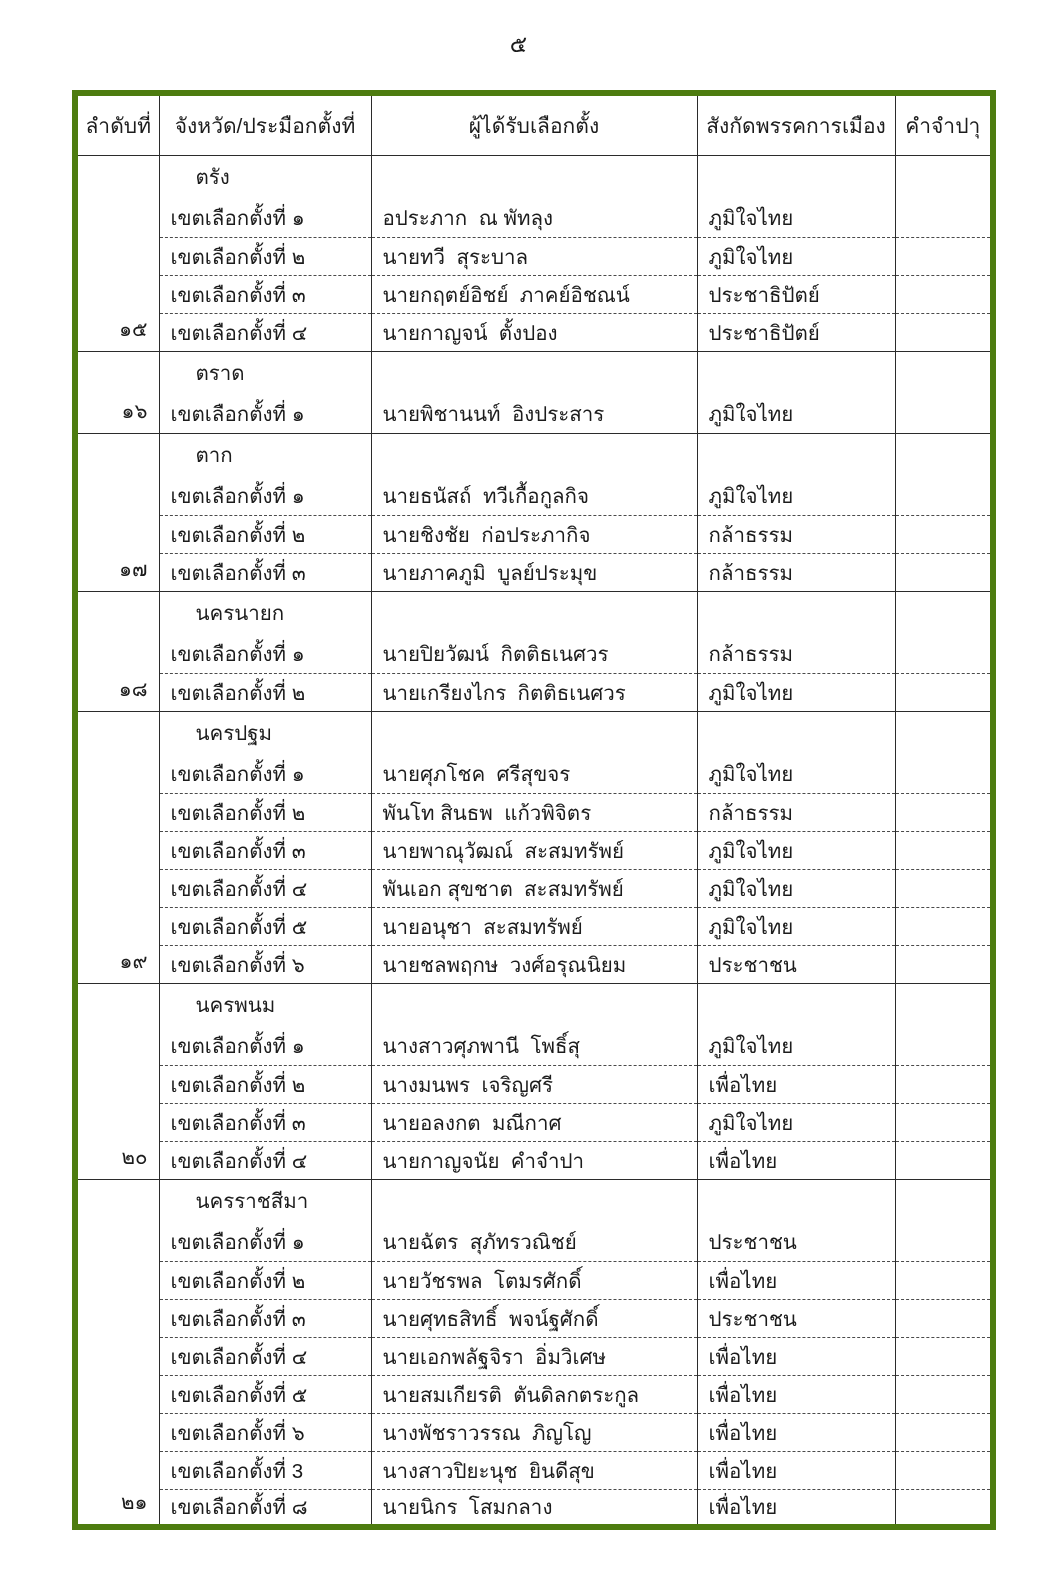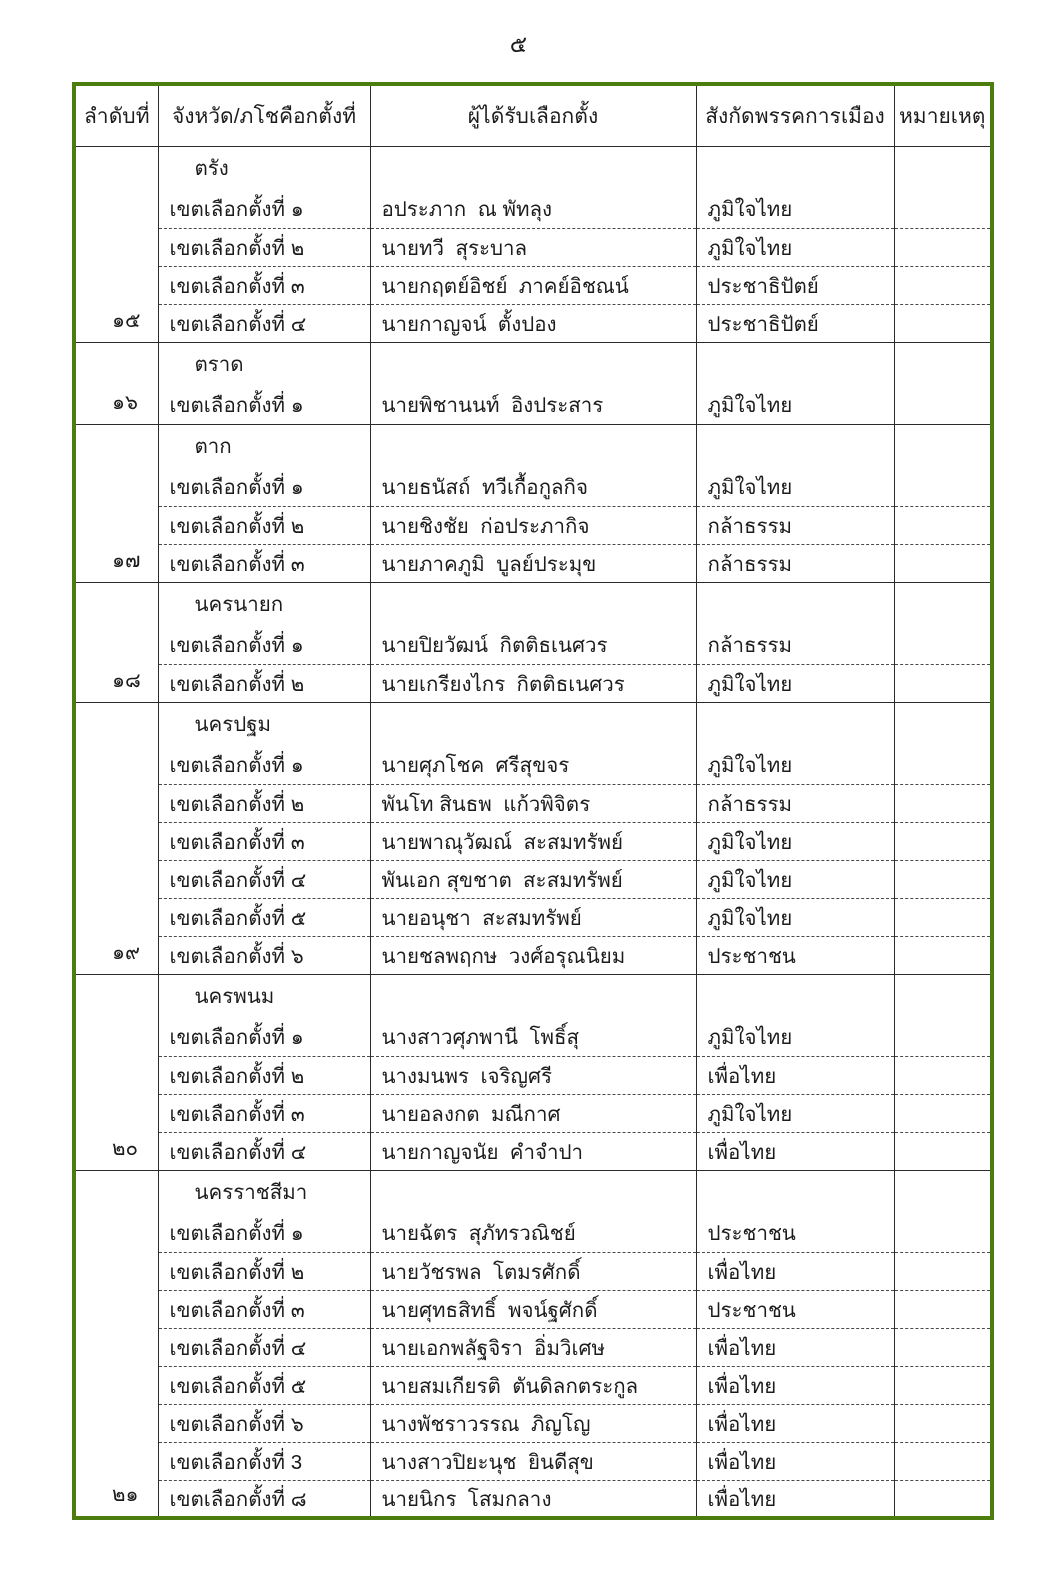--- a/index.html
+++ b/index.html
@@ -17,22 +17,22 @@
   .page-number {
     text-align: center;
     padding-top: 26px;
     font-size: 23px;
     letter-spacing: 1px;
   }
   table.results {
     border-collapse: collapse;
     table-layout: fixed;
     width: 918px;
-    margin: 20px 0 0 72px;
-    border: 4px solid #4d7c0f;
+    margin: 28px 0 0 72px;
+    border: 6px solid #4d7c0f;
   }
   col.c-no    { width: 84px; }
   col.c-prov  { width: 212px; }
   col.c-name  { width: 326px; }
   col.c-party { width: 198px; }
   col.c-note  { width: 98px; }
 
   th, td {
     border-left: 1.5px solid #2b2b2b;
     overflow: hidden;
@@ -60,21 +60,21 @@
     padding-bottom: 6px;
     padding-left: 36px;
   }
   tr.district-row td {
     height: 38px;
   }
   tr.district-row + tr.district-row td {
     border-top: 1px dashed #4a4a4a;
   }
   td.num-cell {
-    text-align: left;
+    text-align: right;
     vertical-align: top;
     padding-top: 12px;
     font-size: 20.5px;
   }
   td.empty-cell { padding: 0; }
 </style>
 </head>
 <body>
 
 <div class="page-number">๕</div>
@@ -83,24 +83,24 @@
   <colgroup>
     <col class="c-no">
     <col class="c-prov">
     <col class="c-name">
     <col class="c-party">
     <col class="c-note">
   </colgroup>
   <thead>
     <tr>
       <th>ลำดับที่</th>
-      <th>จังหวัด/ภโชคือกตั้งที่</th>
+      <th>จังหวัด/ประมือกตั้งที่</th>
       <th>ผู้ได้รับเลือกตั้ง</th>
       <th>สังกัดพรรคการเมือง</th>
-      <th>หมายเหตุ</th>
+      <th>คำจำปาุ</th>
     </tr>
   </thead>
 
 <tbody class="group">
       <tr class="province-row">
         <td class="num-cell" rowspan="5">๑๕</td>
         <td class="prov-cell">ตรัง</td>
         <td class="empty-cell"></td>
         <td class="empty-cell"></td>
         <td class="empty-cell"></td>

